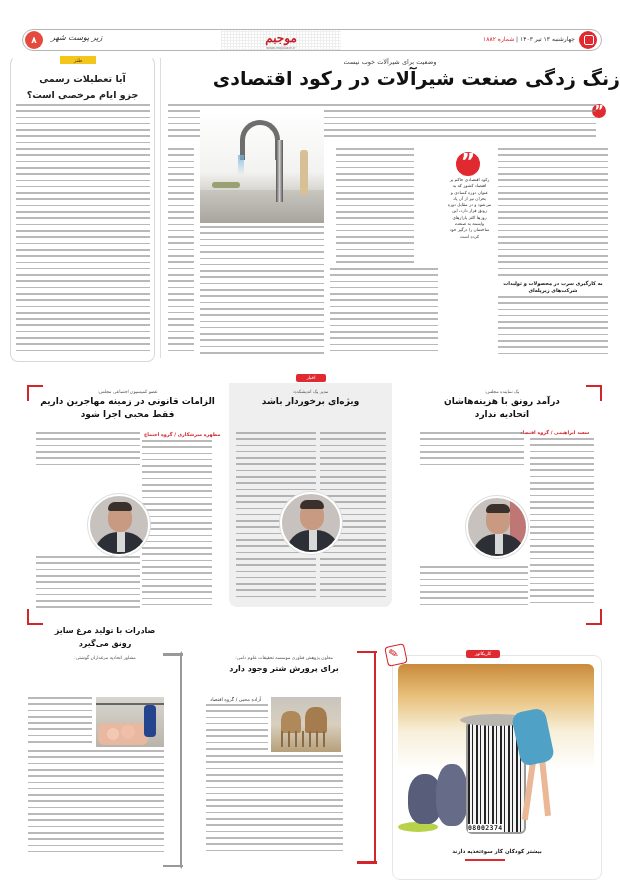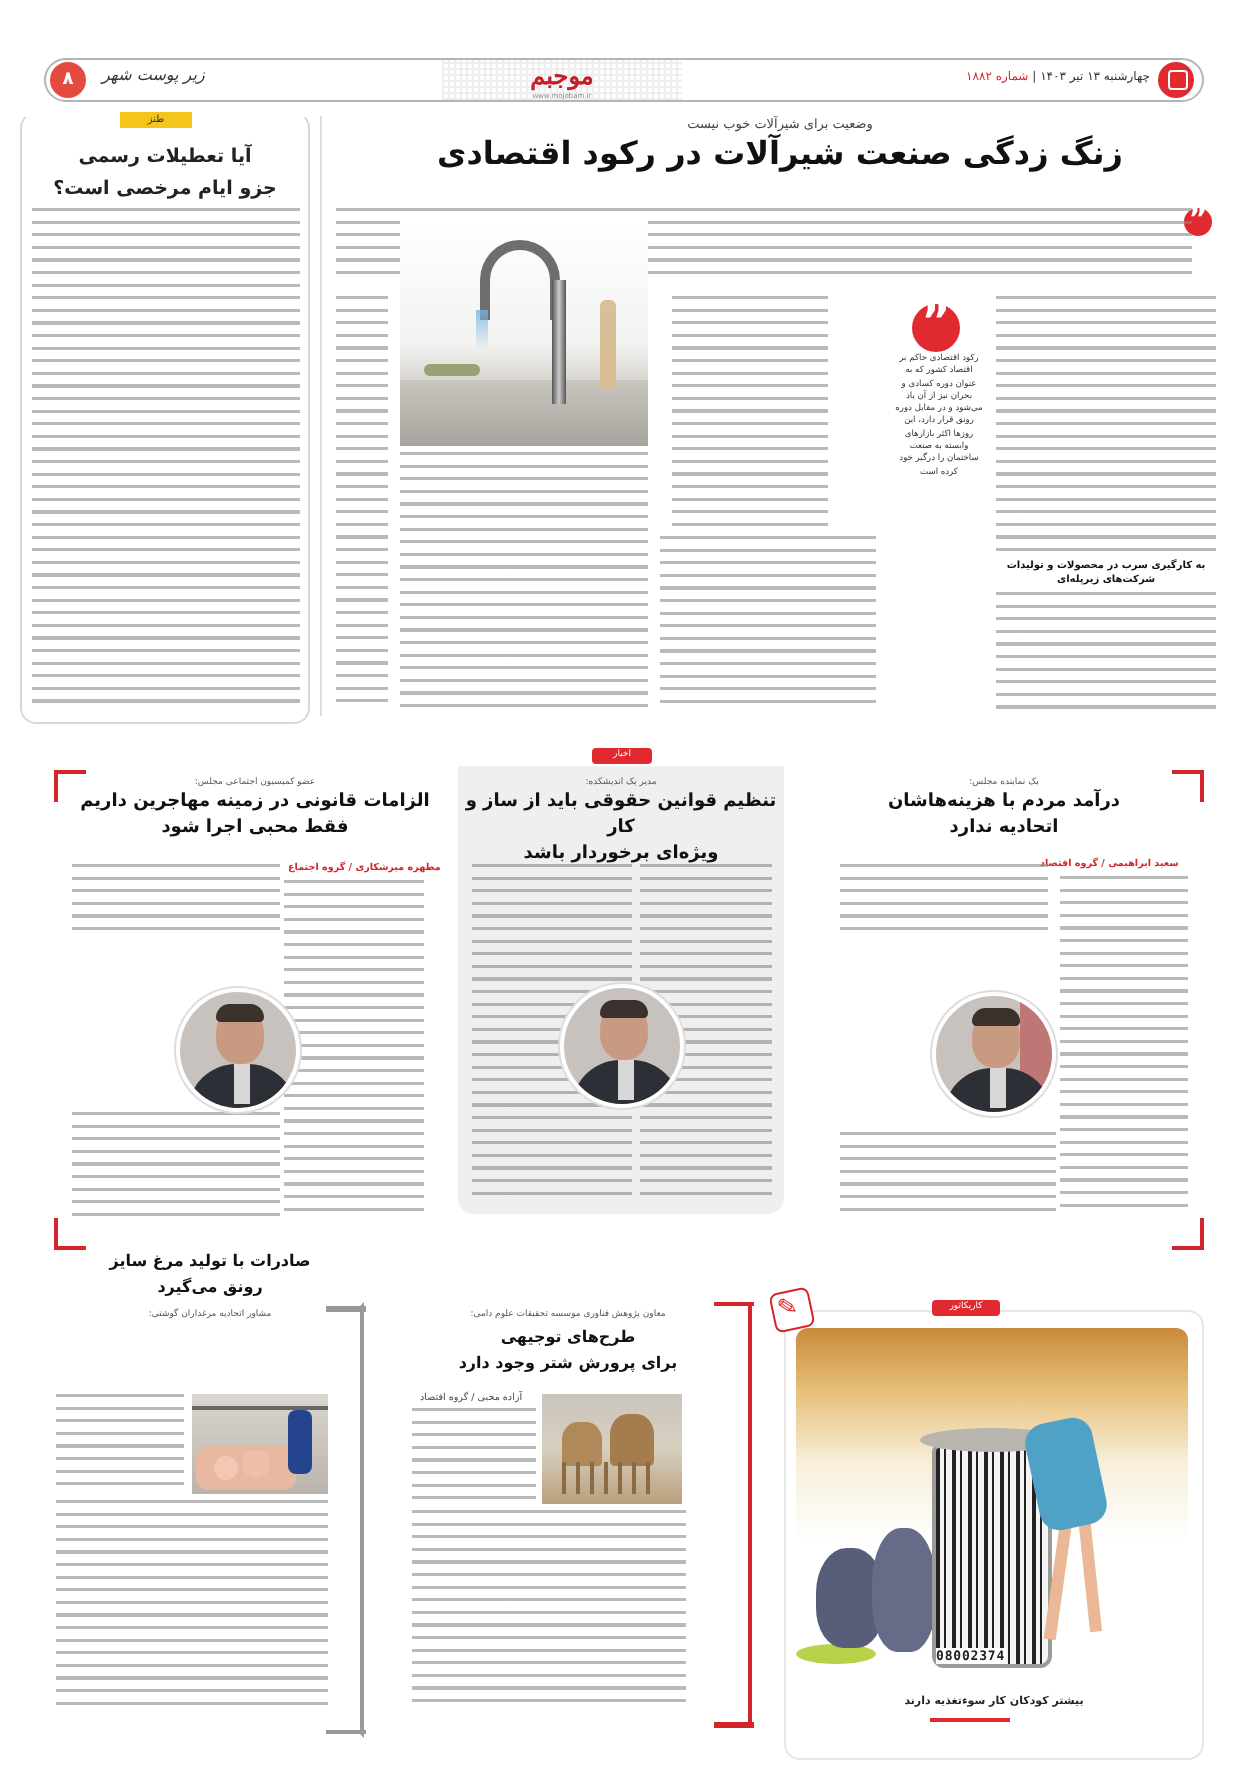--- a/index.html
+++ b/index.html
@@ -28,21 +28,21 @@
   .side-box { position: absolute; left: 10px; top: 56px; width: 145px; height: 306px; border: 1px solid #d8d8d8; border-radius: 8px; border-top-color: transparent; }
   .tag-yellow { position: absolute; left: 60px; top: 56px; width: 36px; height: 8px; background: #f4c51b; font-size: 5px; text-align: center; line-height: 8px; color: #333; }
   .side-title { position: absolute; left: 10px; top: 71px; width: 145px; text-align: center; font-size: 9.5px; font-weight: bold; line-height: 16px; color: #222; }
 
   
   .txt { position: absolute; font-size: 4.2px; line-height: 6.3px; color: #444; text-align: justify; overflow: hidden; }
   .txt-lines { width: 100%; height: 100%; background-image: repeating-linear-gradient(180deg, #8a8a8a 0 1.6px, transparent 1.6px 6.3px); opacity: .6; }
 
   
   .main-kicker { position: absolute; left: 160px; top: 58px; width: 460px; text-align: center; font-size: 6.5px; color: #444; }
-  .main-title { position: absolute; left: 160px; top: 67px; width: 460px; text-align: center; font-size: 16px; font-weight: bold; color: #111; font-family: "DejaVu Sans", sans-serif; }
+  .main-title { position: absolute; left: 160px; top: 67px; width: 460px; font-size: 19px; font-weight: bold; color: #111; font-family: "DejaVu Sans", sans-serif; }
   .main-vline { position: absolute; left: 160px; top: 58px; width: 1px; height: 300px; background: #ddd; }
   .lead-icon { position: absolute; right: 14px; top: 104px; width: 14px; height: 14px; border-radius: 50%; background: #e02a30; }
   .big-icon { position: absolute; left: 456px; top: 152px; width: 24px; height: 24px; border-radius: 50%; background: #e02a30; }
   .icon-quote::after { content: "\201D"; position: absolute; left: 0; right: 0; top: -2px; text-align: center; color: #fff; font-size: 14px; font-weight: bold; }
   .big-icon.icon-quote::after { font-size: 22px; top: -3px; }
   .pull-quote { position: absolute; left: 447px; top: 177px; width: 45px; font-size: 4.3px; line-height: 6.3px; text-align: center; color: #333; }
   .faucet-img {
     position: absolute; left: 200px; top: 110px; width: 124px; height: 113px;
     background: linear-gradient(180deg, #ffffff 0%, #f2f2f0 55%, #d9d7d2 70%, #eeeeec 100%);
     overflow: hidden;
@@ -182,21 +182,21 @@
 
 <span class="corner c-tl"></span>
 <span class="corner c-tr"></span>
 <span class="corner c-bl"></span>
 <span class="corner c-br"></span>
 <div class="mid-panel"></div>
 <div class="tag-red" style="left:296px;top:374px;width:30px;">اخبار</div>
 
 <div class="iv-kicker" style="left:412px;top:389px;width:180px;">یک نماینده مجلس:</div>
 <div class="iv-title" style="left:412px;top:395px;width:180px;">
-  <div>درآمد مردم با هزینه‌هاشان</div>
+  <div>درآمد رونق با هزینه‌هاشان</div>
   <div>اتحادیه ندارد</div>
 </div>
 <div class="byline" style="left:520px;top:430px;">سعید ابراهیمی / گروه اقتصاد</div>
 <div class="txt" style="left:530px;top:438px;width:64px;height:170px;">
     <div class="txt-lines"></div>
   </div>
 <div class="txt" style="left:420px;top:432px;width:104px;height:38px;">
     <div class="txt-lines"></div>
   </div>
 <div class="txt" style="left:420px;top:566px;width:108px;height:42px;">
@@ -205,21 +205,20 @@
 <div class="portrait" style="left:466px;top:496px;">
   <div class="bg-accent"></div>
   <div class="suit"></div>
   <div class="shirt"></div>
   <div class="head"></div>
   <div class="hair"></div>
 </div>
 
 <div class="iv-kicker" style="left:229px;top:389px;width:163px;">مدیر یک اندیشکده:</div>
 <div class="iv-title" style="left:229px;top:395px;width:163px;">
-  <div>تنظیم قوانین حقوقی باید از ساز و کار</div>
   <div>ویژه‌ای برخوردار باشد</div>
 </div>
 <div class="txt" style="left:320px;top:432px;width:66px;height:170px;">
     <div class="txt-lines"></div>
   </div>
 <div class="txt" style="left:236px;top:432px;width:80px;height:170px;">
     <div class="txt-lines"></div>
   </div>
 <div class="portrait" style="left:280px;top:492px;">
   <div class="suit"></div>
@@ -263,21 +262,20 @@
   <div class="leg2"></div>
   <div class="kid"></div>
   <div class="barcode">08002374</div>
 </div>
 <div class="cartoon-caption">بیشتر کودکان کار سوءتغذیه دارند</div>
 <div class="cartoon-underline"></div>
 
 <div class="camel-frame"></div>
 <div class="iv-kicker" style="left:196px;top:655px;width:176px;">معاون پژوهش فناوری موسسه تحقیقات علوم دامی:</div>
 <div class="iv-title" style="left:196px;top:662px;width:176px;font-size:8px;line-height:13px;">
-  <div>طرح‌های توجیهی</div>
   <div>برای پرورش شتر وجود دارد</div>
 </div>
 <div class="camel-img">
   <div class="c1"></div>
   <div class="c2"></div>
   <div class="legs"></div>
 </div>
 <div class="byline" style="left:210px;top:697px;color:#444;font-weight:normal;">آزاده محبی / گروه اقتصاد</div>
 <div class="txt" style="left:206px;top:704px;width:62px;height:48px;">
     <div class="txt-lines"></div>

